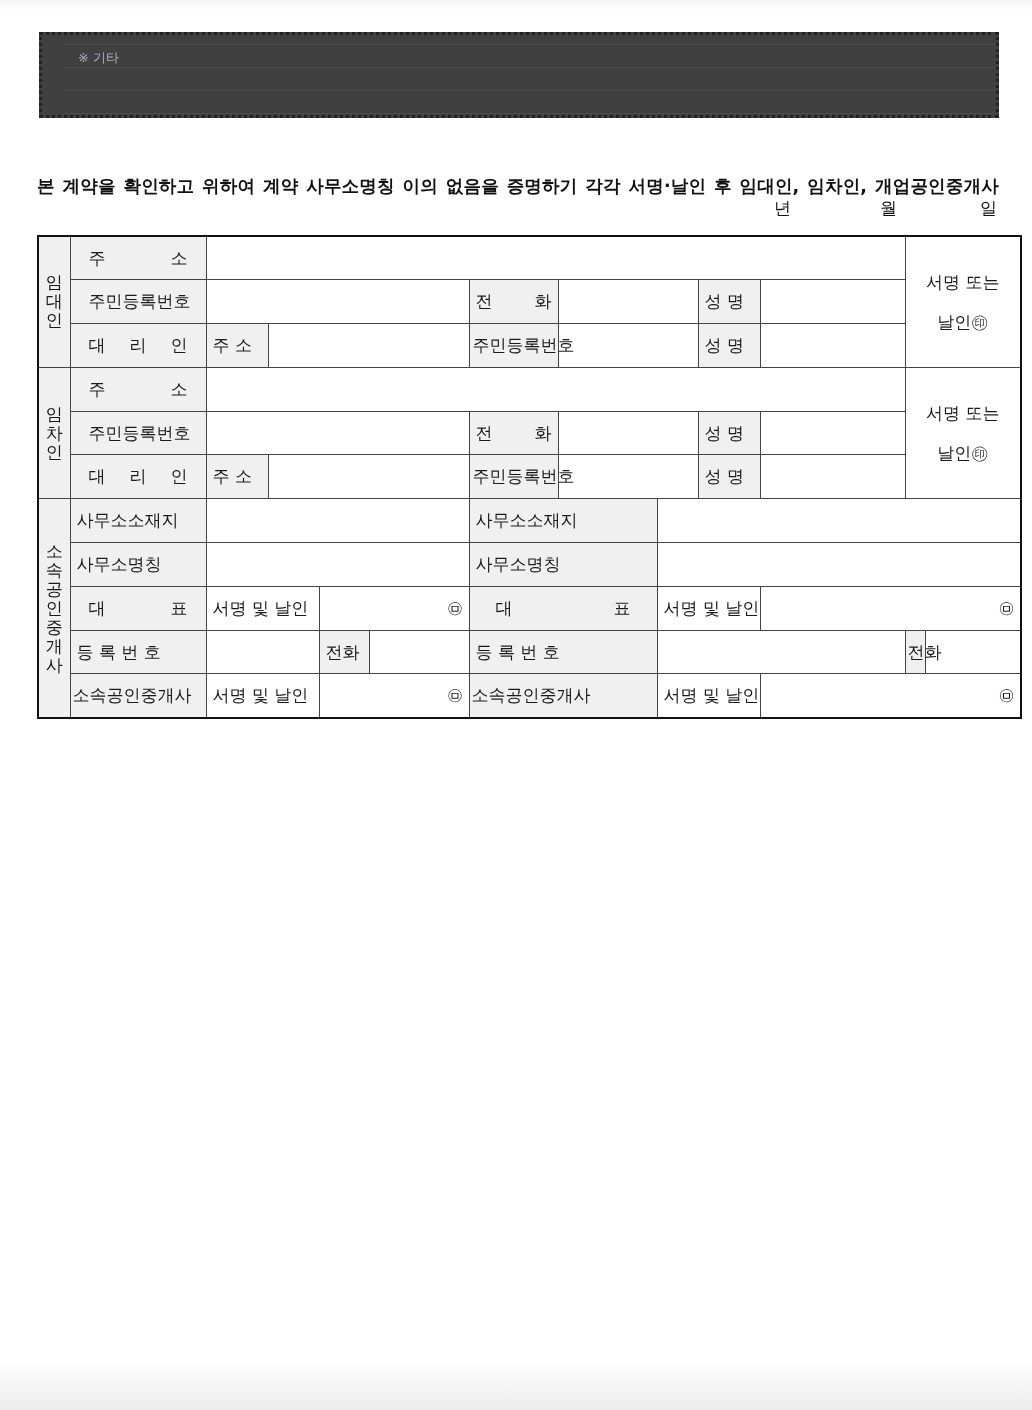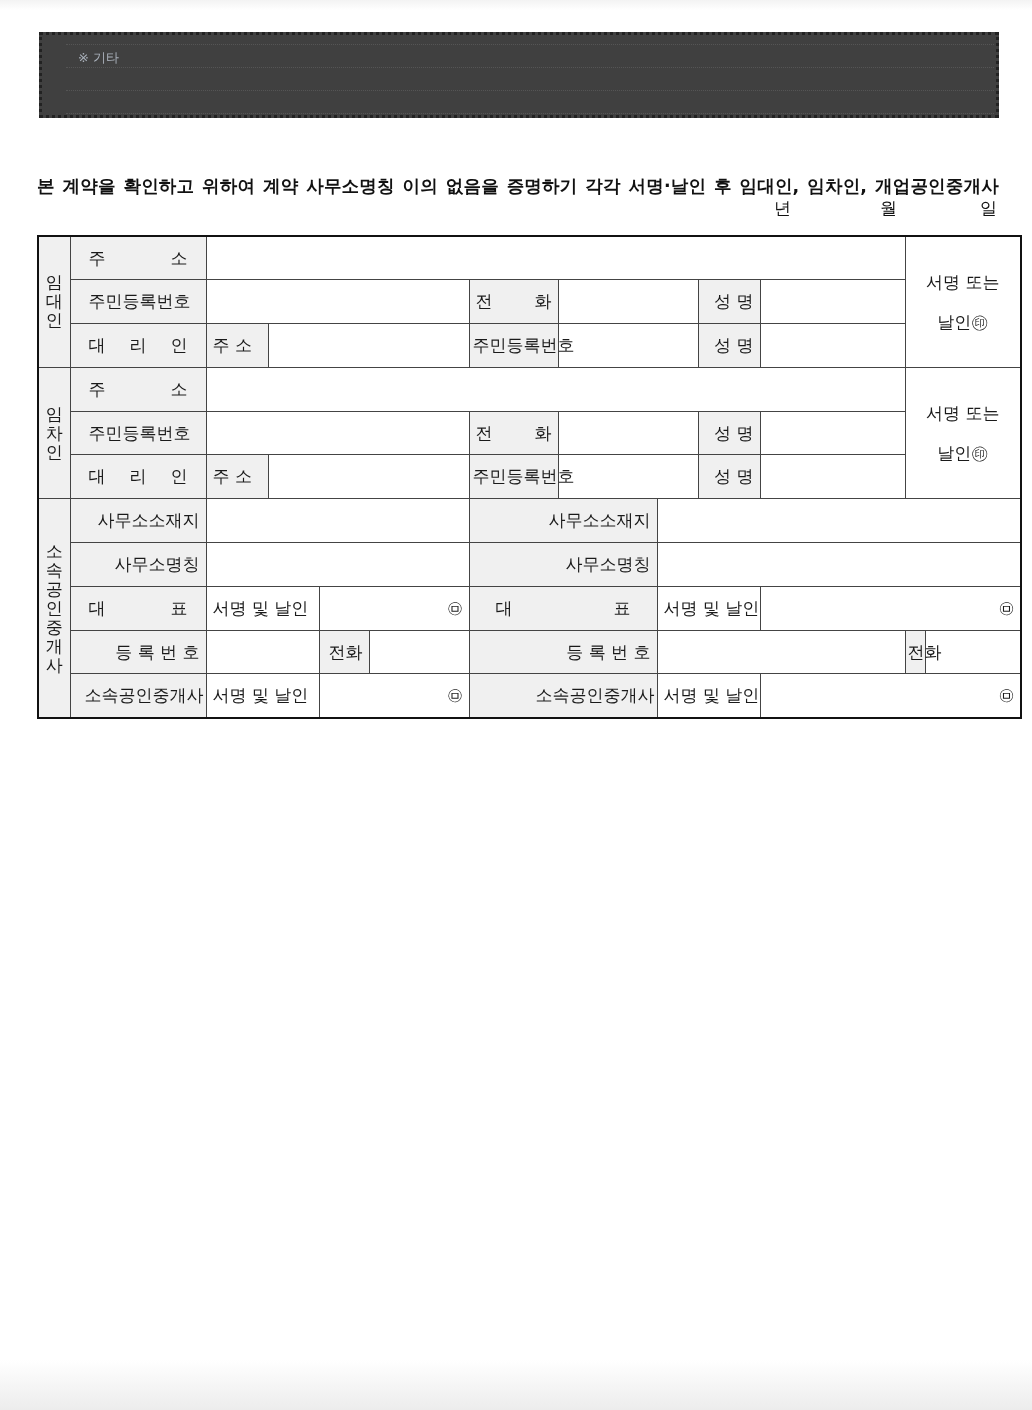--- a/index.html
+++ b/index.html
@@ -21,21 +21,21 @@
   .date-part { position: absolute; top: 0; font-weight: normal; font-size: 17px; }
 
   table.sign { position: absolute; left: 37px; top: 235px; width: 959px; border-collapse: collapse;
     border: 2.5px solid #111; table-layout: fixed; font-size: 17px; }
   table.sign td { border: 1.3px solid #444; height: 43.8px; padding: 0 6px; vertical-align: middle; white-space: nowrap; }
   td.lbl { background: #f0f0f0; }
   td.val { background: #ffffff; }
   td.side { background: #f0f0f0; text-align: center; font-size: 17px; line-height: 19px; padding: 0; }
   td.side span { display: inline-block; width: 18px; word-break: break-all; white-space: normal; text-align: center; }
   .spread { display: flex; justify-content: space-between; }
-  .center { text-align: right; }
+  .center { text-align: left; }
   .seal { text-align: right; font-size: 15px; }
   td.signcol { text-align: center; line-height: 40px; font-size: 17px; background: #fff; }
   .row-sep td { border-top: 1.6px solid #111; }
 </style>
 </head>
 <body>
 
 <div class="top-shade"></div>
 
 <div class="notes-box">

